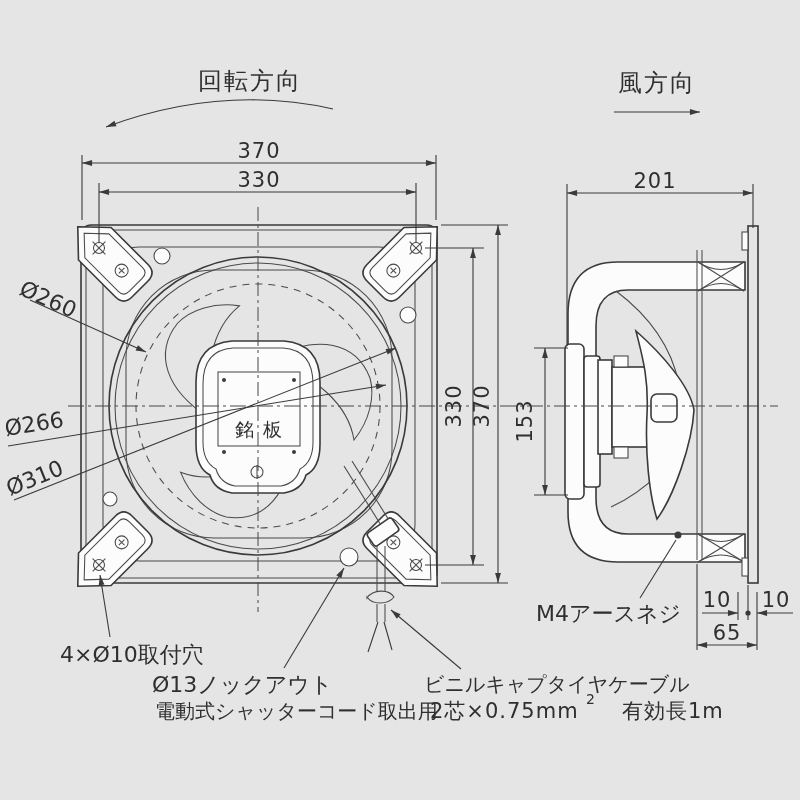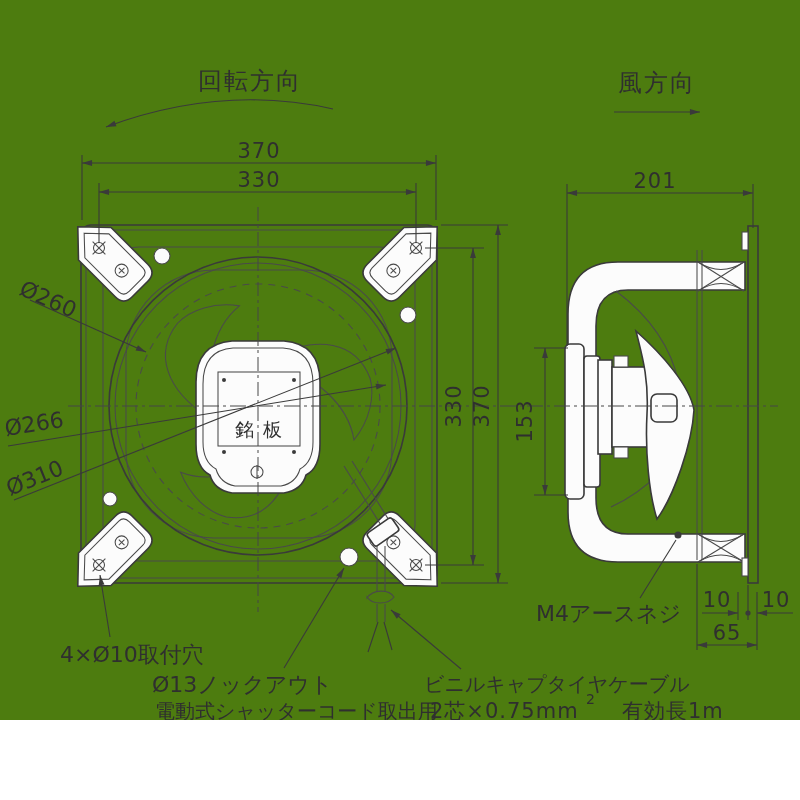--- a/index.html
+++ b/index.html
@@ -1,16 +1,16 @@
 <!DOCTYPE html>
 <html><head>
 <meta charset="utf-8">
 <style>
   html,body{margin:0;padding:0;background:#ffffff;}
-  .stage{position:relative;width:800px;height:720px;background:#4d7c0f;overflow:hidden;}
+  .stage{position:relative;width:800px;height:800px;background:#e5e5e5;overflow:hidden;}
   svg{display:block;}
   svg text{font-family:"DejaVu Sans","Liberation Sans",sans-serif;fill:#2f2f2f;}
   .t24{font-size:24px;letter-spacing:2px;}
   .t22{font-size:22px;}
   .t21{font-size:21px;letter-spacing:1px;}
   .t20{font-size:20px;}
   .t19{font-size:19px;letter-spacing:9px;}
   .t14{font-size:14px;}
   .s  {fill:none;stroke:#3a3a3a;stroke-width:1.6;}
   .sth{fill:none;stroke:#4a4a4a;stroke-width:1.05;}

